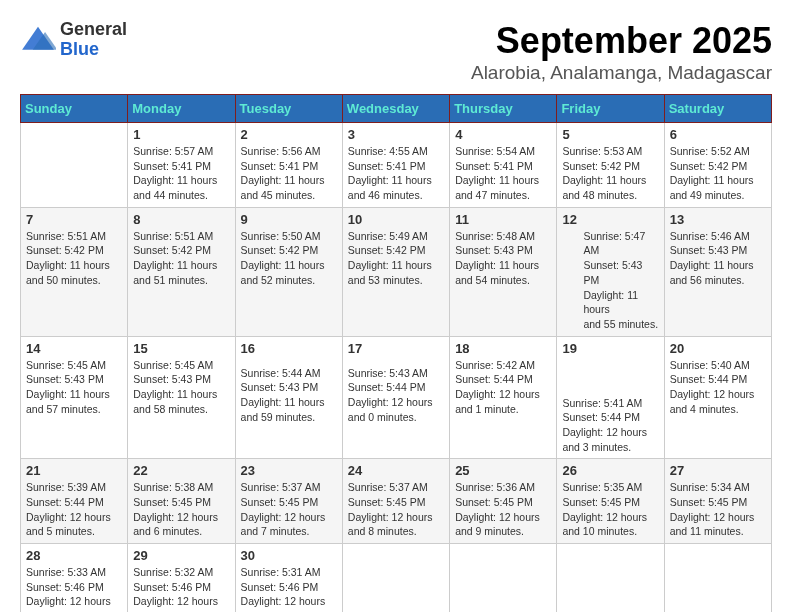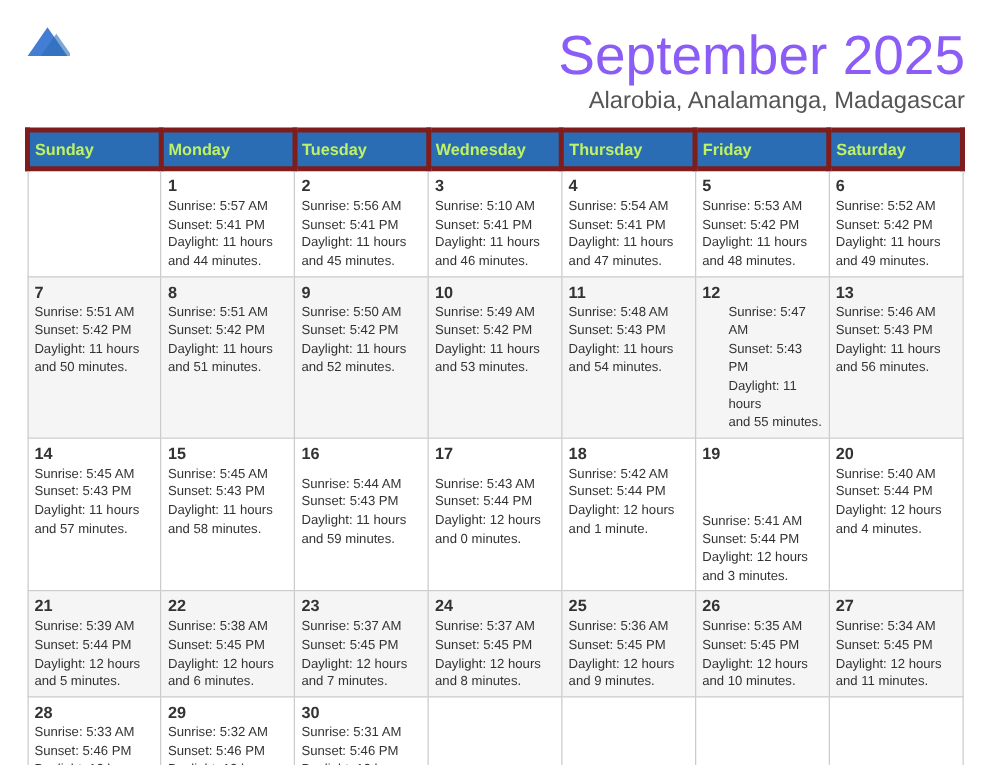--- a/index.html
+++ b/index.html
@@ -37,41 +37,41 @@
       color: #2266cc;
     }
     .logo-icon {
       width: 36px;
       height: 30px;
     }
     .title-block {
       text-align: right;
     }
     .month-title {
-      font-size: 44px;
-      font-weight: normal;
-      color: #8b5cf6;
+      font-size: 36px;
+      font-weight: bold;
+      color: #000000;
     }
     .subtitle {
       font-size: 19px;
       color: #555;
     }
     table {
       width: 100%;
       border-collapse: collapse;
       font-size: 11px;
     }
     thead tr th {
       background: #2a6db5;
-      color: #bef264;
+      color: #5eead4;
       padding: 6px 4px;
       text-align: left;
       font-size: 13px;
       font-weight: bold;
-      border: 4px solid #7f1d1d;
+      border: 1px solid #7f1d1d;
     }
     tbody tr td {
       border: 1px solid #ccc;
       vertical-align: top;
       padding: 4px 5px;
       min-height: 80px;
       height: 80px;
       width: calc(100% / 7);
     }
     tbody tr:nth-child(odd) {
@@ -98,20 +98,24 @@
   </style>
 </head>
 <body>
 
 <div class="header">
   <div class="logo">
     <svg class="logo-icon" viewBox="0 0 40 34">
       <polygon points="20,2 38,28 2,28" fill="#2266cc" opacity="0.85"></polygon>
       <polygon points="28,8 42,28 14,28" fill="#2a6db5" opacity="0.6"></polygon>
     </svg>
+    <div class="logo-text">
+      <span class="logo-general">General</span>
+      <span class="logo-blue">Blue</span>
+    </div>
   </div>
   <div class="title-block">
     <div class="month-title">September 2025</div>
     <div class="subtitle">Alarobia, Analamanga, Madagascar</div>
   </div>
 </div>
 
 <table>
   <thead>
     <tr id="header-row">
@@ -136,21 +140,21 @@
         </td>
         <td>
           <span class="day-number">2</span>
           <div class="day-info" style="white-space: pre-line;">Sunrise: 5:56 AM
 Sunset: 5:41 PM
 Daylight: 11 hours
 and 45 minutes.</div>
         </td>
         <td>
           <span class="day-number">3</span>
-          <div class="day-info" style="white-space: pre-line;">Sunrise: 5:10 AM
+          <div class="day-info" style="white-space: pre-line;">Sunrise: 4:55 AM
 Sunset: 5:41 PM
 Daylight: 11 hours
 and 46 minutes.</div>
         </td>
         <td>
           <span class="day-number">4</span>
           <div class="day-info" style="white-space: pre-line;">Sunrise: 5:54 AM
 Sunset: 5:41 PM
 Daylight: 11 hours
 and 47 minutes.</div>

